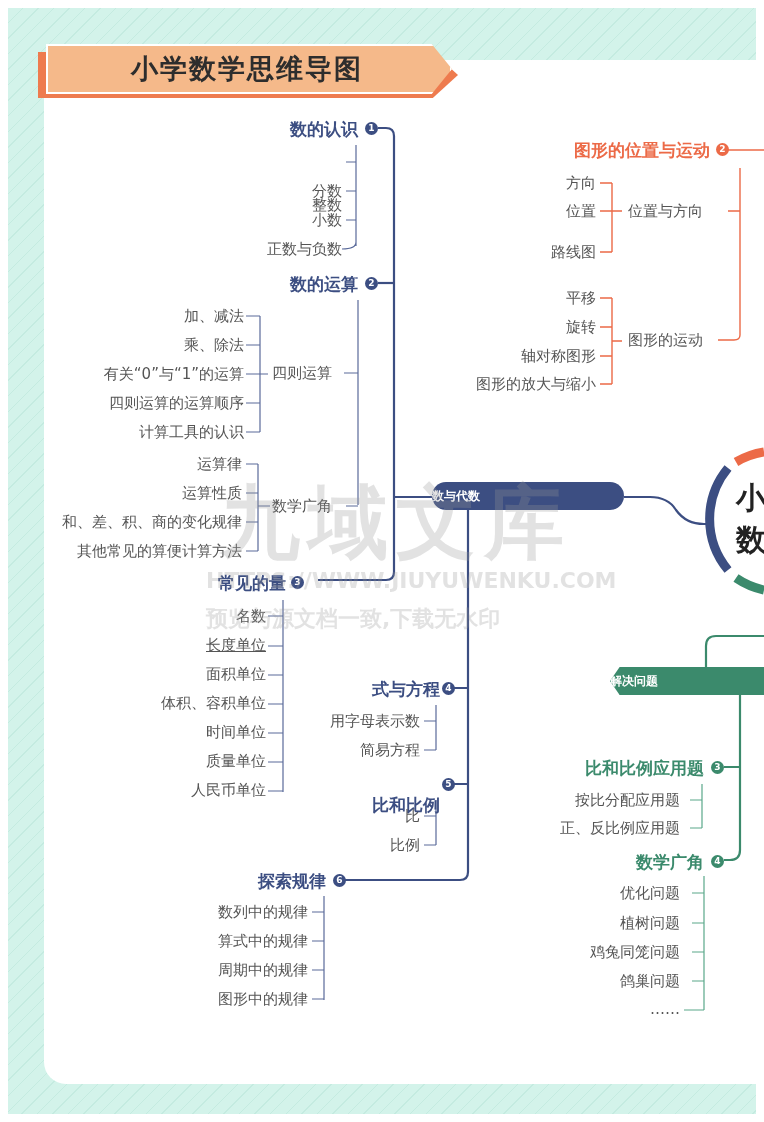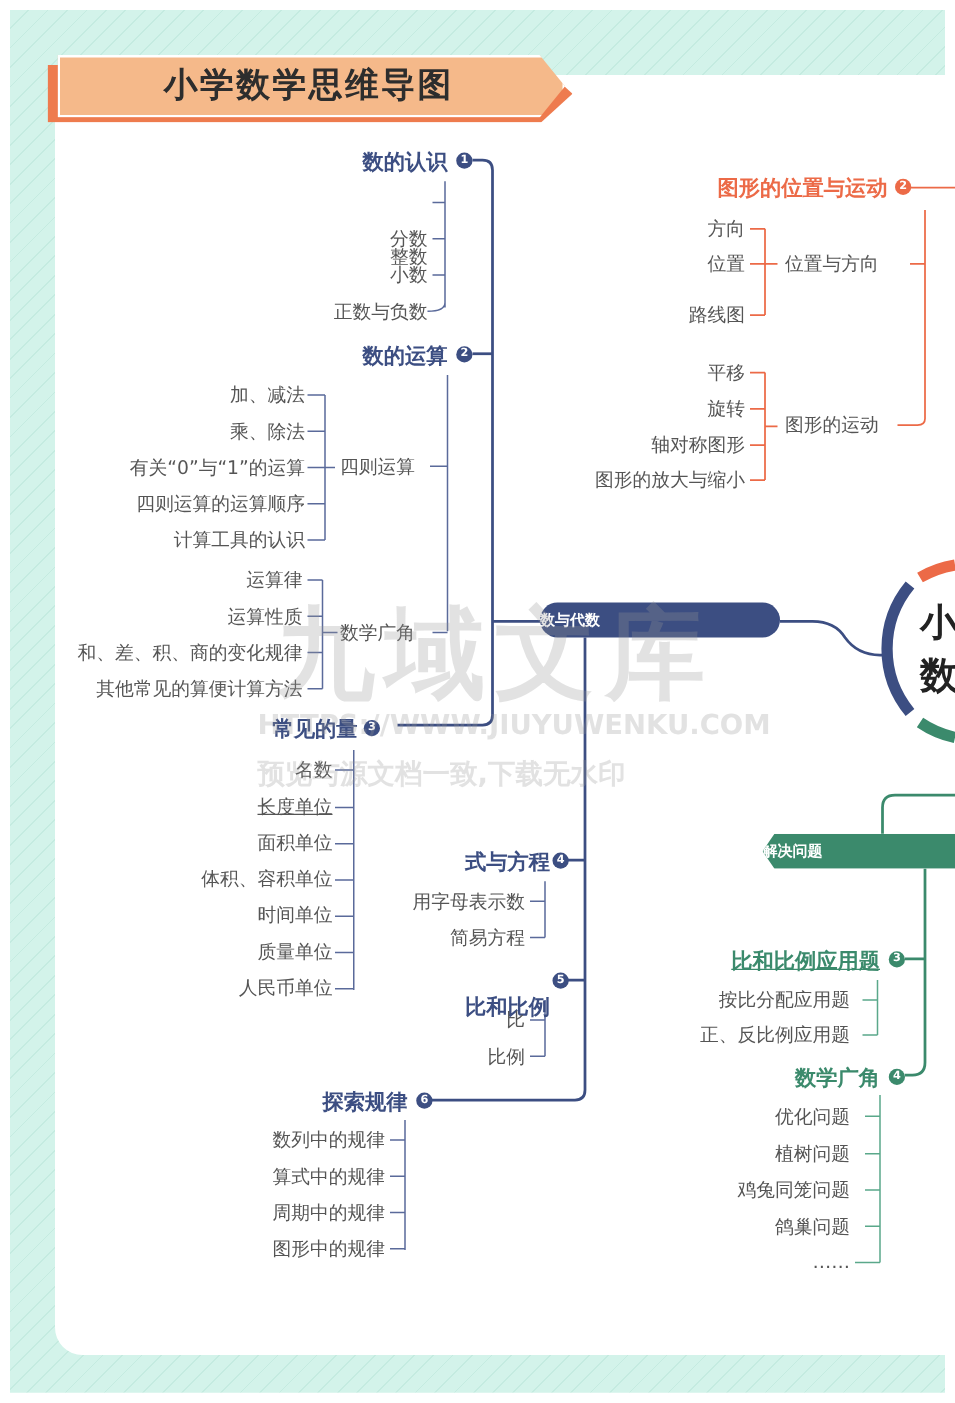--- a/index.html
+++ b/index.html
@@ -145,21 +145,21 @@
 <div class="t r" style="right:168px;top:174px;">方向</div>
 <div class="t r" style="right:168px;top:202px;">位置</div>
 <div class="t r" style="right:168px;top:243px;">路线图</div>
 <div class="t" style="left:628px;top:331px;">图形的运动</div>
 <div class="t r" style="right:168px;top:289px;">平移</div>
 <div class="t r" style="right:168px;top:318px;">旋转</div>
 <div class="t r" style="right:168px;top:347px;">轴对称图形</div>
 <div class="t r" style="right:168px;top:375px;">图形的放大与缩小</div>
 
 <div class="pill pill-green">解决问题</div>
-<div class="t hg r" style="right:60px;top:757px;text-decoration:underline;">比和比例应用题</div>
+<div class="t hg r" style="right:60px;top:757px;">比和比例应用题</div>
 <div class="num ng" style="left:711px;top:761px;">3</div>
 <div class="t r" style="right:84px;top:791px;">按比分配应用题</div>
 <div class="t r" style="right:84px;top:819px;">正、反比例应用题</div>
 <div class="t hg r" style="right:60px;top:851px;">数学广角</div>
 <div class="num ng" style="left:711px;top:855px;">4</div>
 <div class="t r" style="right:84px;top:884px;">优化问题</div>
 <div class="t r" style="right:84px;top:914px;">植树问题</div>
 <div class="t r" style="right:84px;top:943px;">鸡兔同笼问题</div>
 <div class="t r" style="right:84px;top:972px;">鸽巢问题</div>
 <div class="t r" style="right:84px;top:1000px;">……</div>

